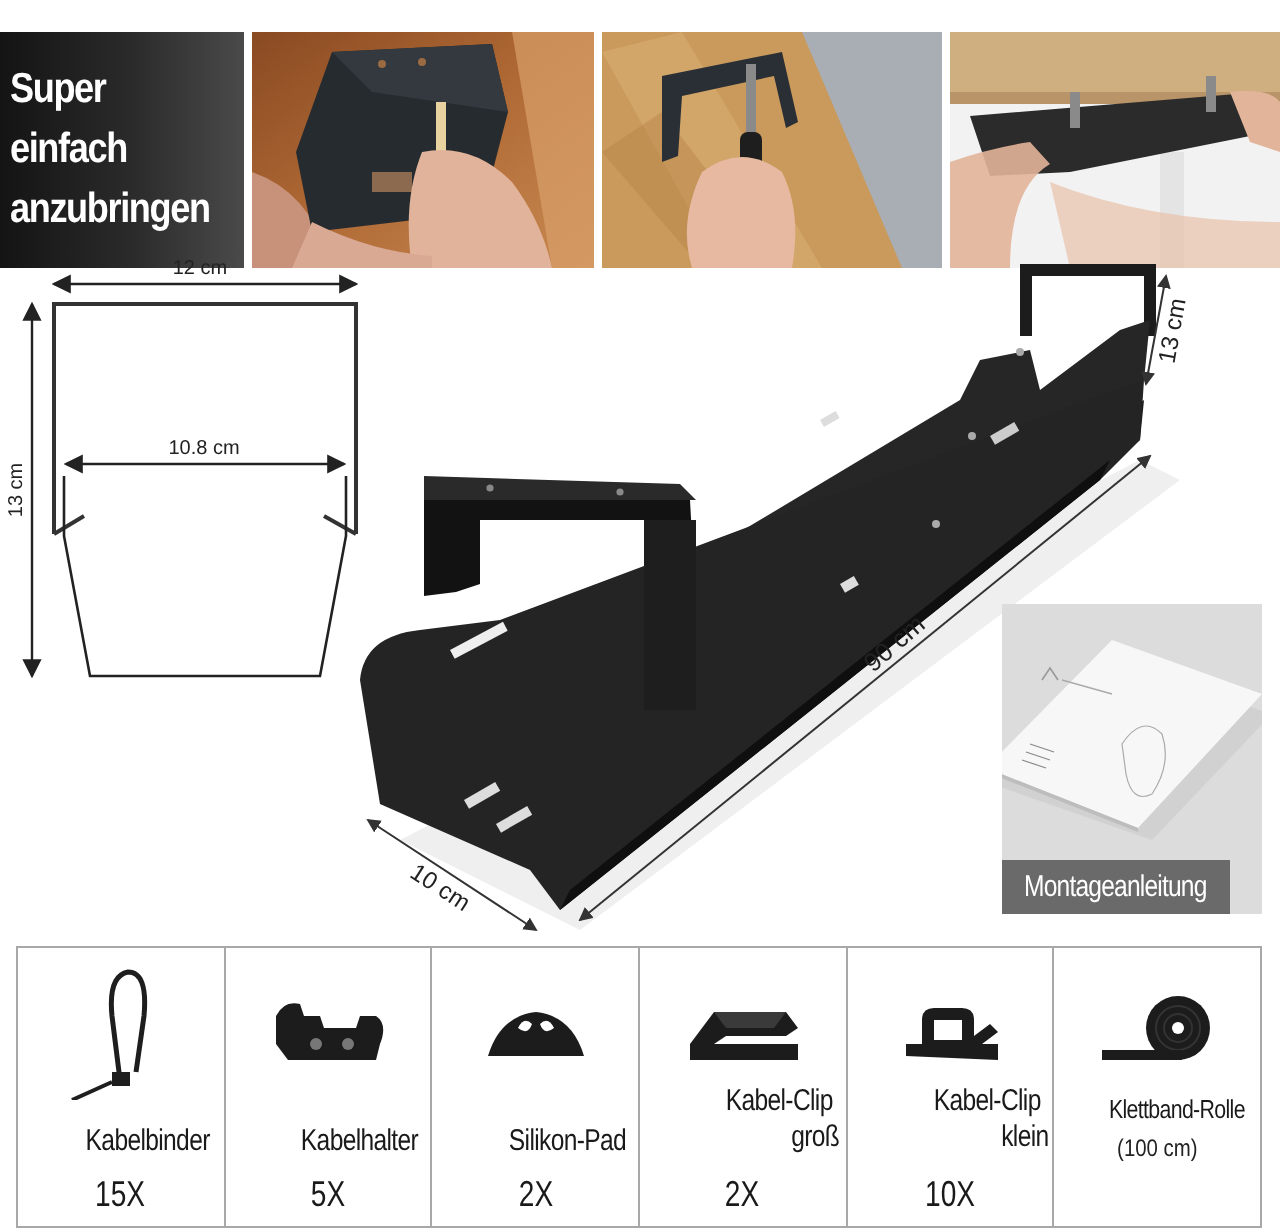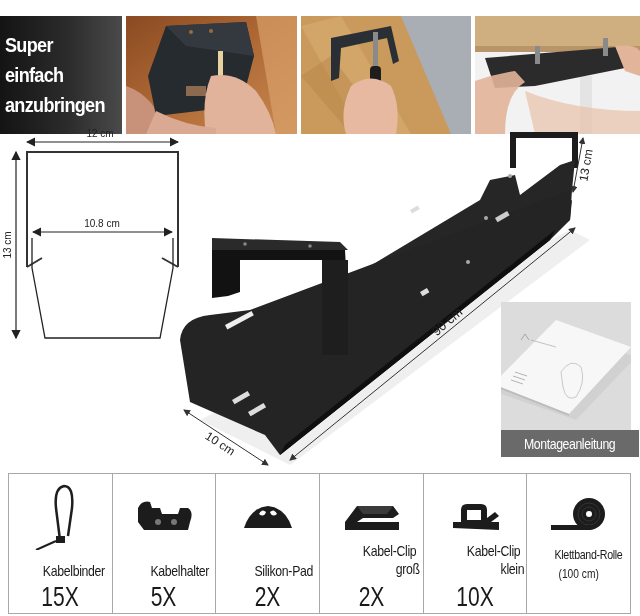--- a/index.html
+++ b/index.html
@@ -31,21 +31,21 @@
   .dim-label { font-family: "Liberation Sans", sans-serif; font-size: 10px; fill: #222; }
 
   
   .tray { position: absolute; left: 170px; top: 120px; width: 470px; height: 350px; }
   .tray svg { width: 470px; height: 350px; display: block; }
 
   
   .manual { position: absolute; left: 501px; top: 302px; width: 130px; height: 155px; background: #dcdcdc; }
   .manual svg { position: absolute; left: 0; top: 0; width: 130px; height: 125px; }
   .manual-label {
-    position: absolute; left: 0; bottom: 0; width: 138px; height: 27px; background: #6a6a6a;
+    position: absolute; left: 0; bottom: 0; width: 114px; height: 27px; background: #6a6a6a;
     color: #fff; font-size: 15px; line-height: 27px; text-align: center; white-space: nowrap;
     letter-spacing: -0.5px;
   }
   .manual-label span { display: inline-block; transform: scaleX(0.82); }
 
   
   .accessories {
     position: absolute; left: 8px; top: 473px; width: 623px; height: 141px;
     border: 1.5px solid #a8a8a8; display: flex; background: #fff;
   }
@@ -60,21 +60,21 @@
     font-size: 15px; line-height: 18px; letter-spacing: -0.4px;
   }
   .acc-name span { display: inline-block; transform: scaleX(0.82); white-space: nowrap; }
   .acc-name.single { top: 88px; }
   .acc-name.double { top: 68px; }
   .acc-sub { position: absolute; left: 0; width: 100%; text-align: center; top: 93px; font-size: 12px; color: #222; }
   .acc-sub span { display: inline-block; transform: scaleX(0.85); }
   .acc-name.small { top: 72px; font-size: 13px; text-decoration: underline; }
   .acc-qty {
     position: absolute; left: 0; top: 110px; width: 100%; text-align: center;
-    font-size: 27px; color: #1a1a1a; line-height: 26px;
+    font-size: 18px; color: #1a1a1a; line-height: 26px;
   }
   .acc-qty span { display: inline-block; transform: scaleX(0.78); }
 </style>
 </head>
 <body>
 
 <div class="top-strip">
   <div class="panel panel-headline">
     <span class="headline-line">Super</span>
     <span class="headline-line">einfach</span>

